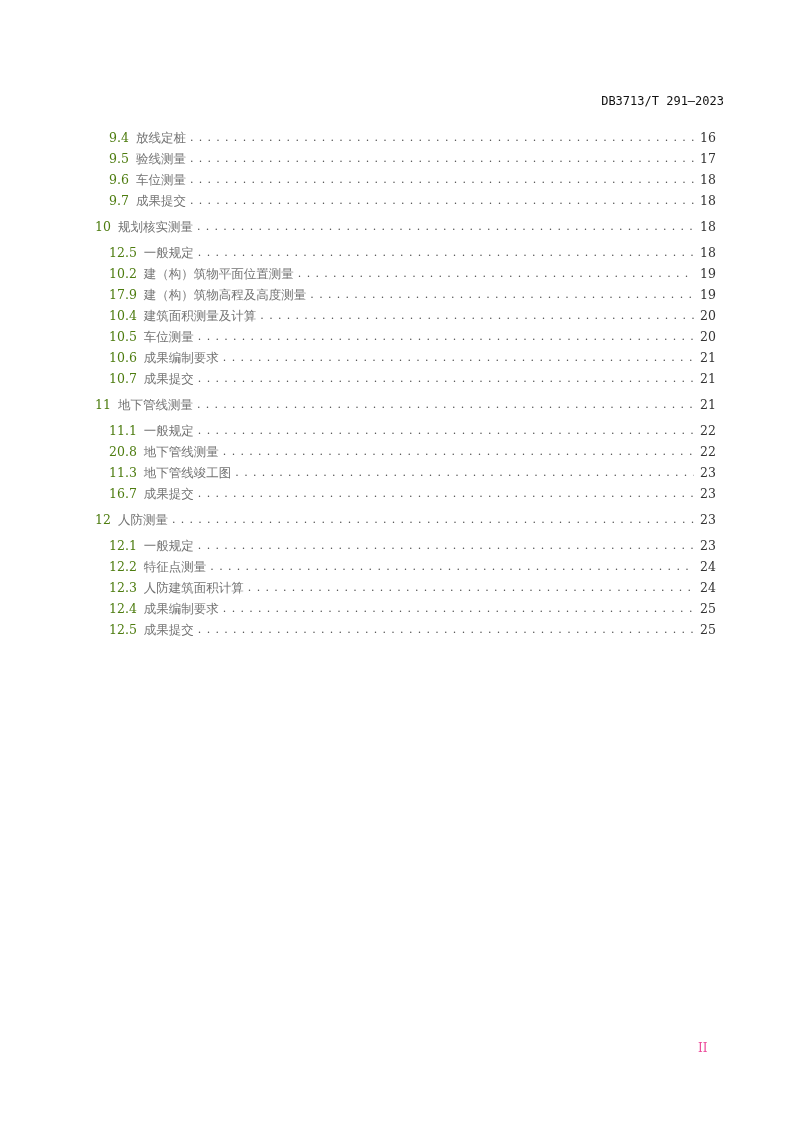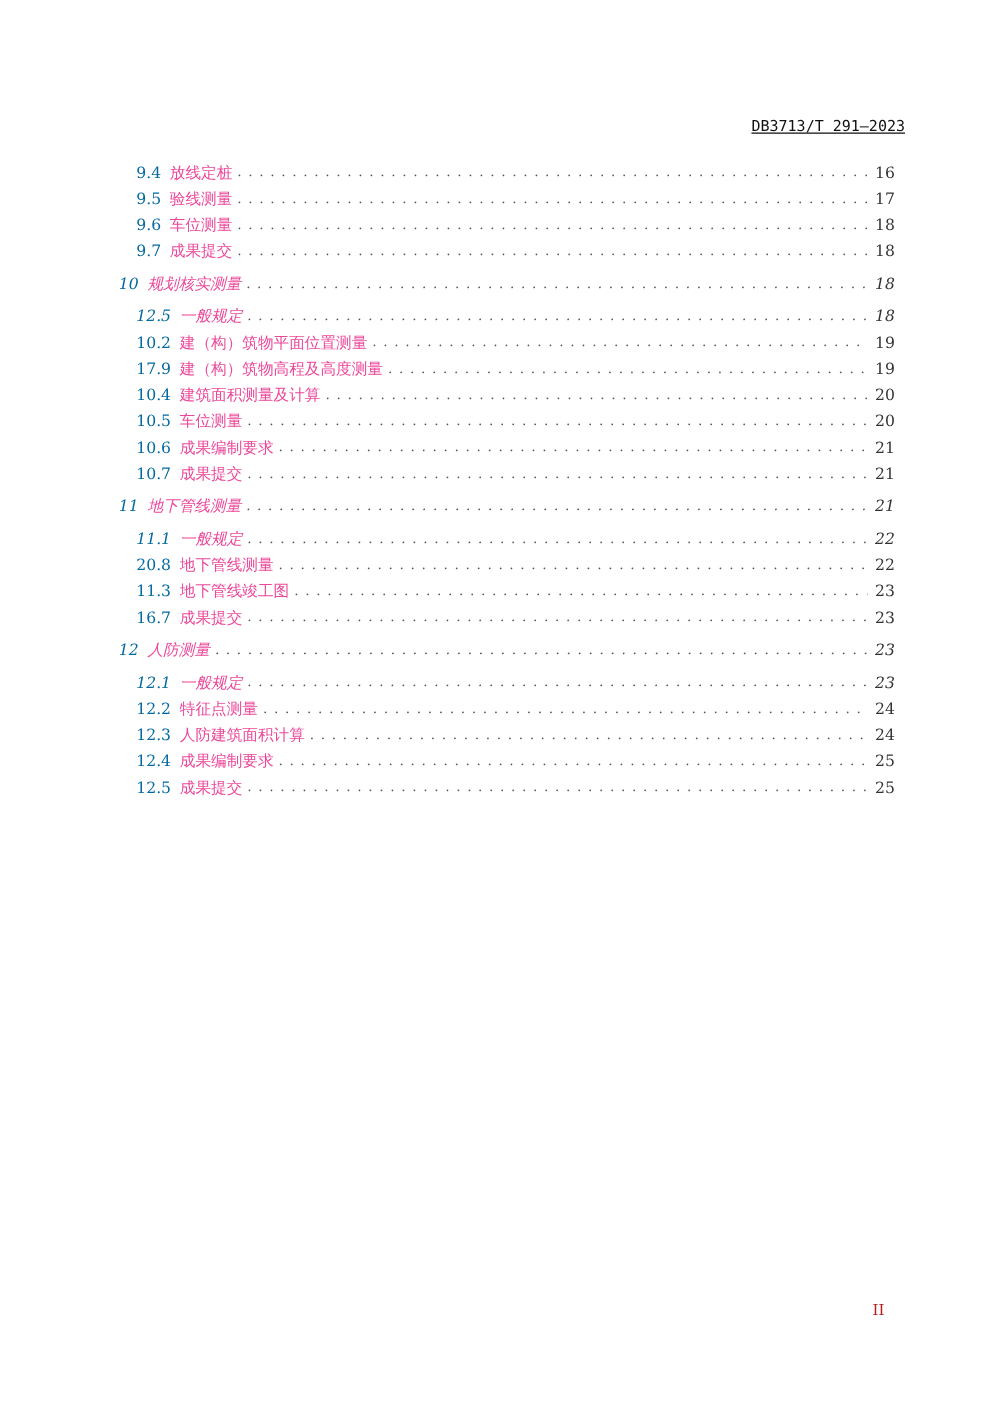--- a/index.html
+++ b/index.html
@@ -16,53 +16,51 @@
       overflow: hidden;
     }
     .doc-code {
       position: absolute;
       top: 94px;
       right: 76px;
       font-family: "DejaVu Sans Mono", "Liberation Mono", monospace;
       font-size: 12px;
       color: #111;
       letter-spacing: 0px;
-      text-decoration: underline;
     }
     .toc {
       position: absolute;
       top: 130px;
       left: 95px;
       width: 623px;
     }
     .toc-row {
       display: flex;
       align-items: baseline;
       height: 21px;
       font-size: 12.5px;
       white-space: nowrap;
     }
     .toc-row.chapter {
       margin-top: 5px;
-      font-style: italic;
     }
     .toc-row.sub {
       padding-left: 14px;
     }
     .toc-row.first {
       margin-top: 0;
     }
     .toc-num {
       font-family: "DejaVu Serif", "Liberation Serif", serif;
       margin-right: 7px;
-      color: #0369a1;
+      color: #4d7c0f;
       text-align: center;
     }
     .toc-title {
-      color: #ec4899;
+      color: #737373;
     }
     .toc-leader {
       flex: 1;
       overflow: hidden;
       margin: 0 6px 0 4px;
       color: #555;
       font-size: 11px;
       letter-spacing: 3.2px;
       position: relative;
       top: -1px;
@@ -76,21 +74,21 @@
       text-align: left;
       color: #333;
       font-size: 12.5px;
     }
     .page-number {
       position: absolute;
       top: 1041px;
       left: 698px;
       font-family: "DejaVu Serif", "Liberation Serif", serif;
       font-size: 12px;
-      color: #b91c1c;
+      color: #ec4899;
     }
   </style>
 </head>
 <body>
 
 <div class="doc-code">DB3713/T 291—2023</div>
 
 <div class="toc">
   <div class="toc-row sub first">
     <span class="toc-num">9.4</span>

